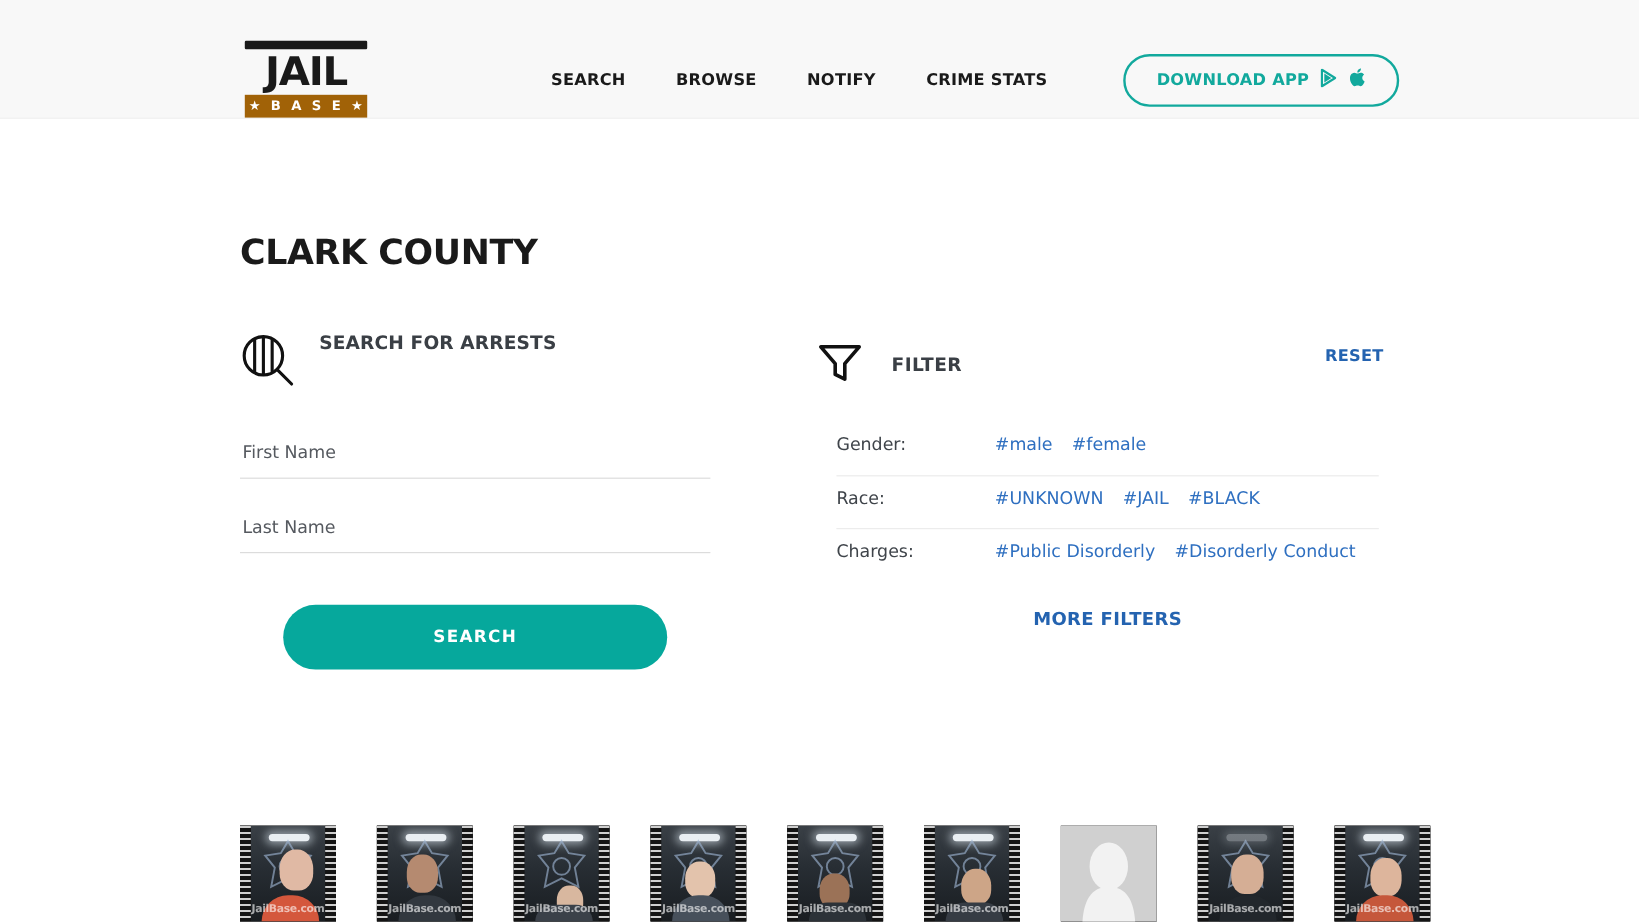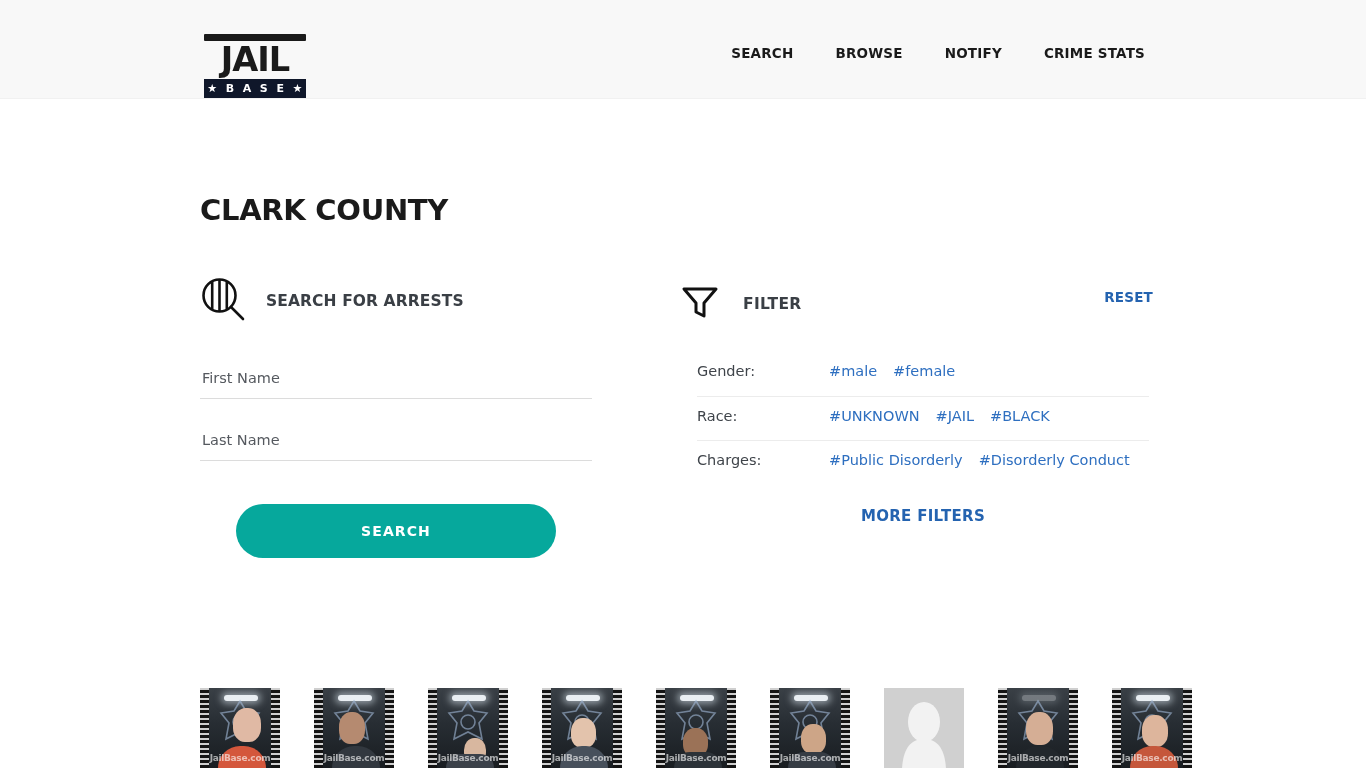--- a/index.html
+++ b/index.html
@@ -53,21 +53,21 @@
     font-size: 33px;
     line-height: 33px;
     letter-spacing: -1px;
     color: #1a1a1a;
     margin-top: 2px;
     text-align: center;
     transform: scaleX(1.02);
   }
   .logo-base {
     margin-top: 3px;
-    background: #0f172a;
+    background: #a16207;
     height: 19px;
     display: flex;
     align-items: center;
     justify-content: center;
     color: #ffffff;
     font-family: "DejaVu Sans", sans-serif;
     font-weight: bold;
     font-size: 11px;
     letter-spacing: 2.4px;
     padding-left: 2px;
@@ -145,21 +145,21 @@
 
   
   .search-col {
     position: absolute;
     left: 0;
     top: 178px;
     width: 392px;
   }
   .section-head {
     display: flex;
-    align-items: center;
+    align-items: flex-start;
     gap: 20px;
     height: 48px;
   }
   .section-head .sh-title {
     font-family: "DejaVu Sans", sans-serif;
     font-size: 15.5px;
     font-weight: bold;
     color: #3a3f45;
     letter-spacing: 0.1px;
   }
@@ -388,20 +388,35 @@
       <div class="logo-jail">JAIL</div>
       <div class="logo-base">★ B A S E ★</div>
     </a>
 
     <nav class="main-nav">
       <a class="nav-link" href="#">SEARCH</a>
       <a class="nav-link" href="#">BROWSE</a>
       <a class="nav-link" href="#">NOTIFY</a>
       <a class="nav-link" href="#">CRIME STATS</a>
 
+      <a class="download-btn" href="#">
+        <span class="dl-label">DOWNLOAD APP</span>
+        <span class="icon-play">
+          <svg width="15" height="16" viewBox="0 0 15 16" aria-hidden="true">
+            <path d="M1.6 1.1 L12.6 8 L1.6 14.9 Z" fill="none" stroke="#12a99d" stroke-width="1.8" stroke-linejoin="round"></path>
+            <path d="M3.6 4.2 L9.4 8 L3.6 11.8 Z" fill="#12a99d"></path>
+          </svg>
+        </span>
+        <span class="icon-apple">
+          <svg width="14" height="17" viewBox="0 0 14 17" aria-hidden="true">
+            <path d="M11.2 9.1c0-2 1.5-2.9 1.6-3-0.9-1.3-2.2-1.4-2.7-1.5-1.2-0.1-2.3 0.7-2.9 0.7-0.6 0-1.5-0.7-2.5-0.7C3.4 4.6 2.2 5.4 1.6 6.5 0.3 8.8 1.2 12.2 2.5 14c0.6 0.9 1.4 1.9 2.4 1.9 1 0 1.3-0.6 2.5-0.6 1.2 0 1.5 0.6 2.5 0.6 1 0 1.7-0.9 2.3-1.8 0.7-1 1-2.1 1-2.1S11.2 11 11.2 9.1z" fill="#12a99d"></path>
+            <path d="M9.3 3.4c0.5-0.6 0.9-1.5 0.8-2.4-0.8 0-1.7 0.5-2.2 1.2C7.4 2.7 7 3.7 7.1 4.5 8 4.6 8.8 4.1 9.3 3.4z" fill="#12a99d"></path>
+          </svg>
+        </span>
+      </a>
     </nav>
 
   </div>
 </div>
 
 <div class="page-wrap">
   <div class="container">
 
     <h1 class="page-title">CLARK COUNTY</h1>
 

